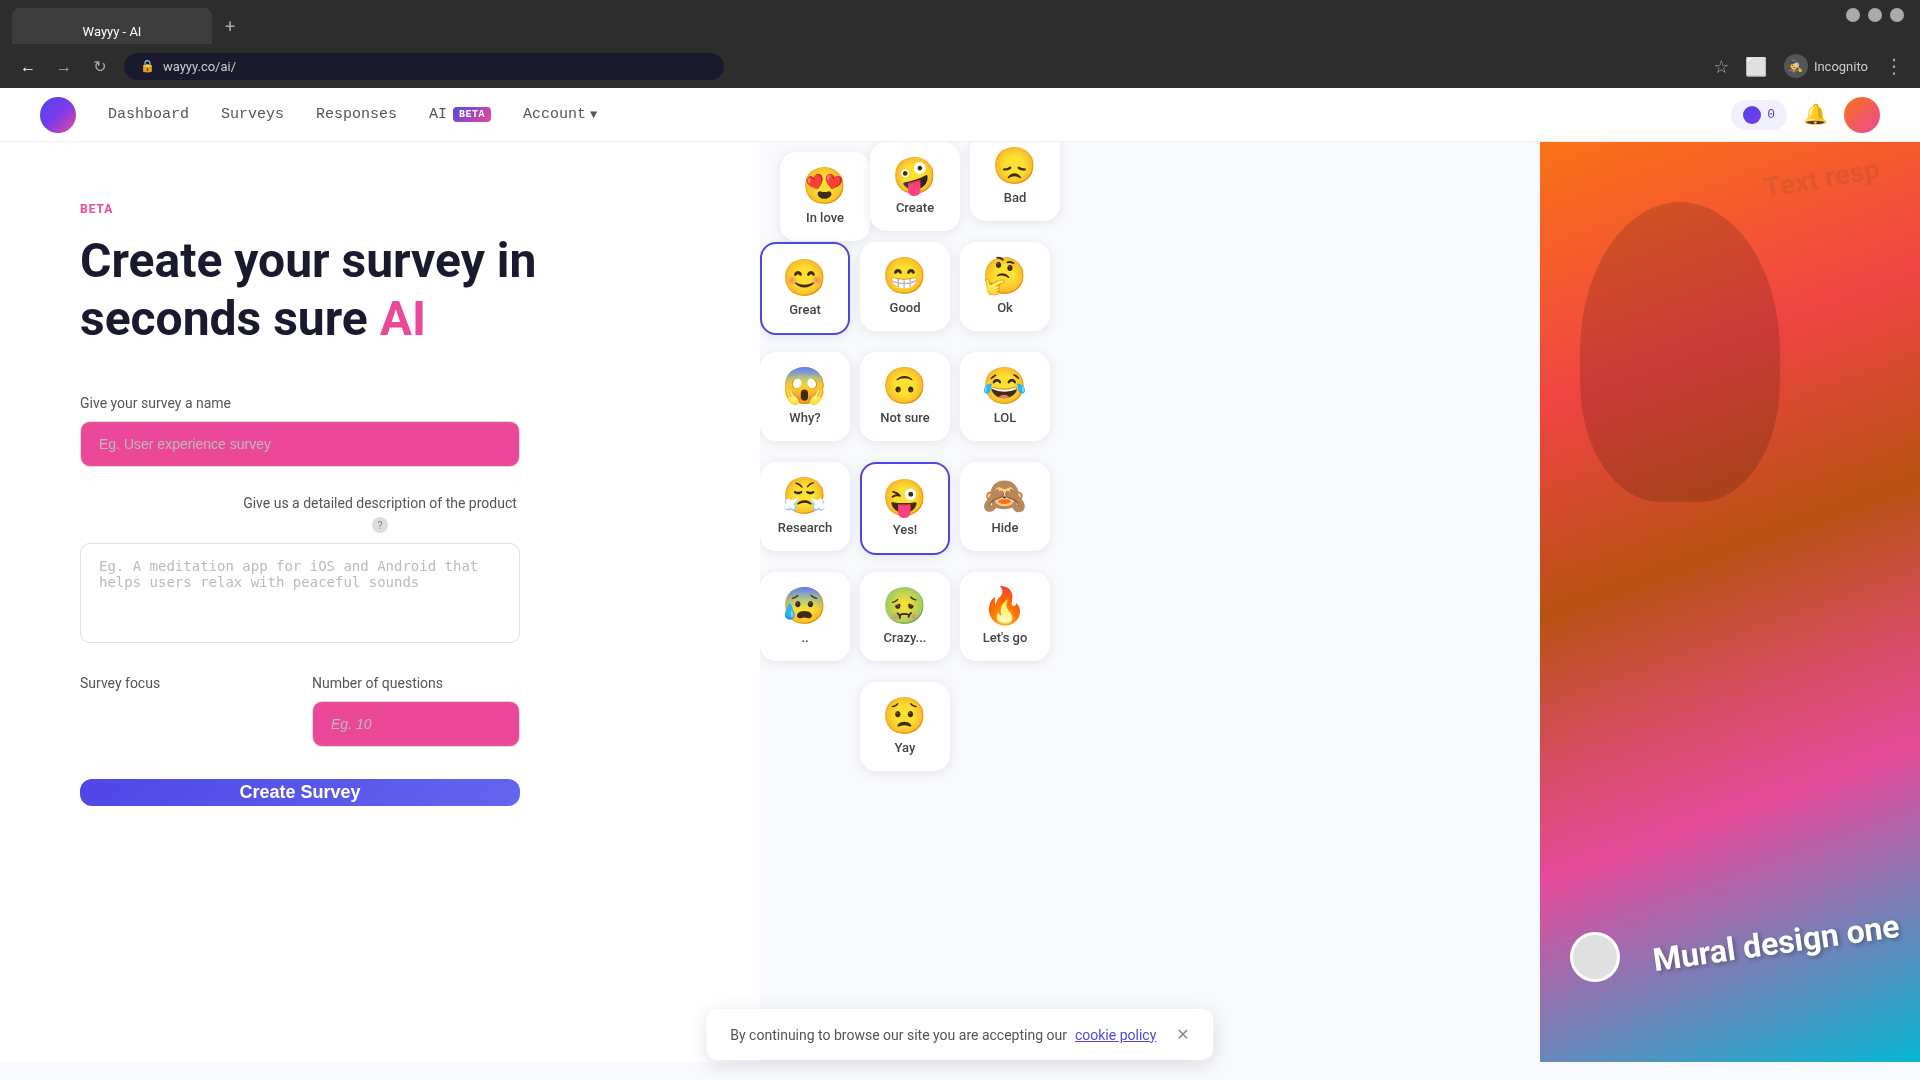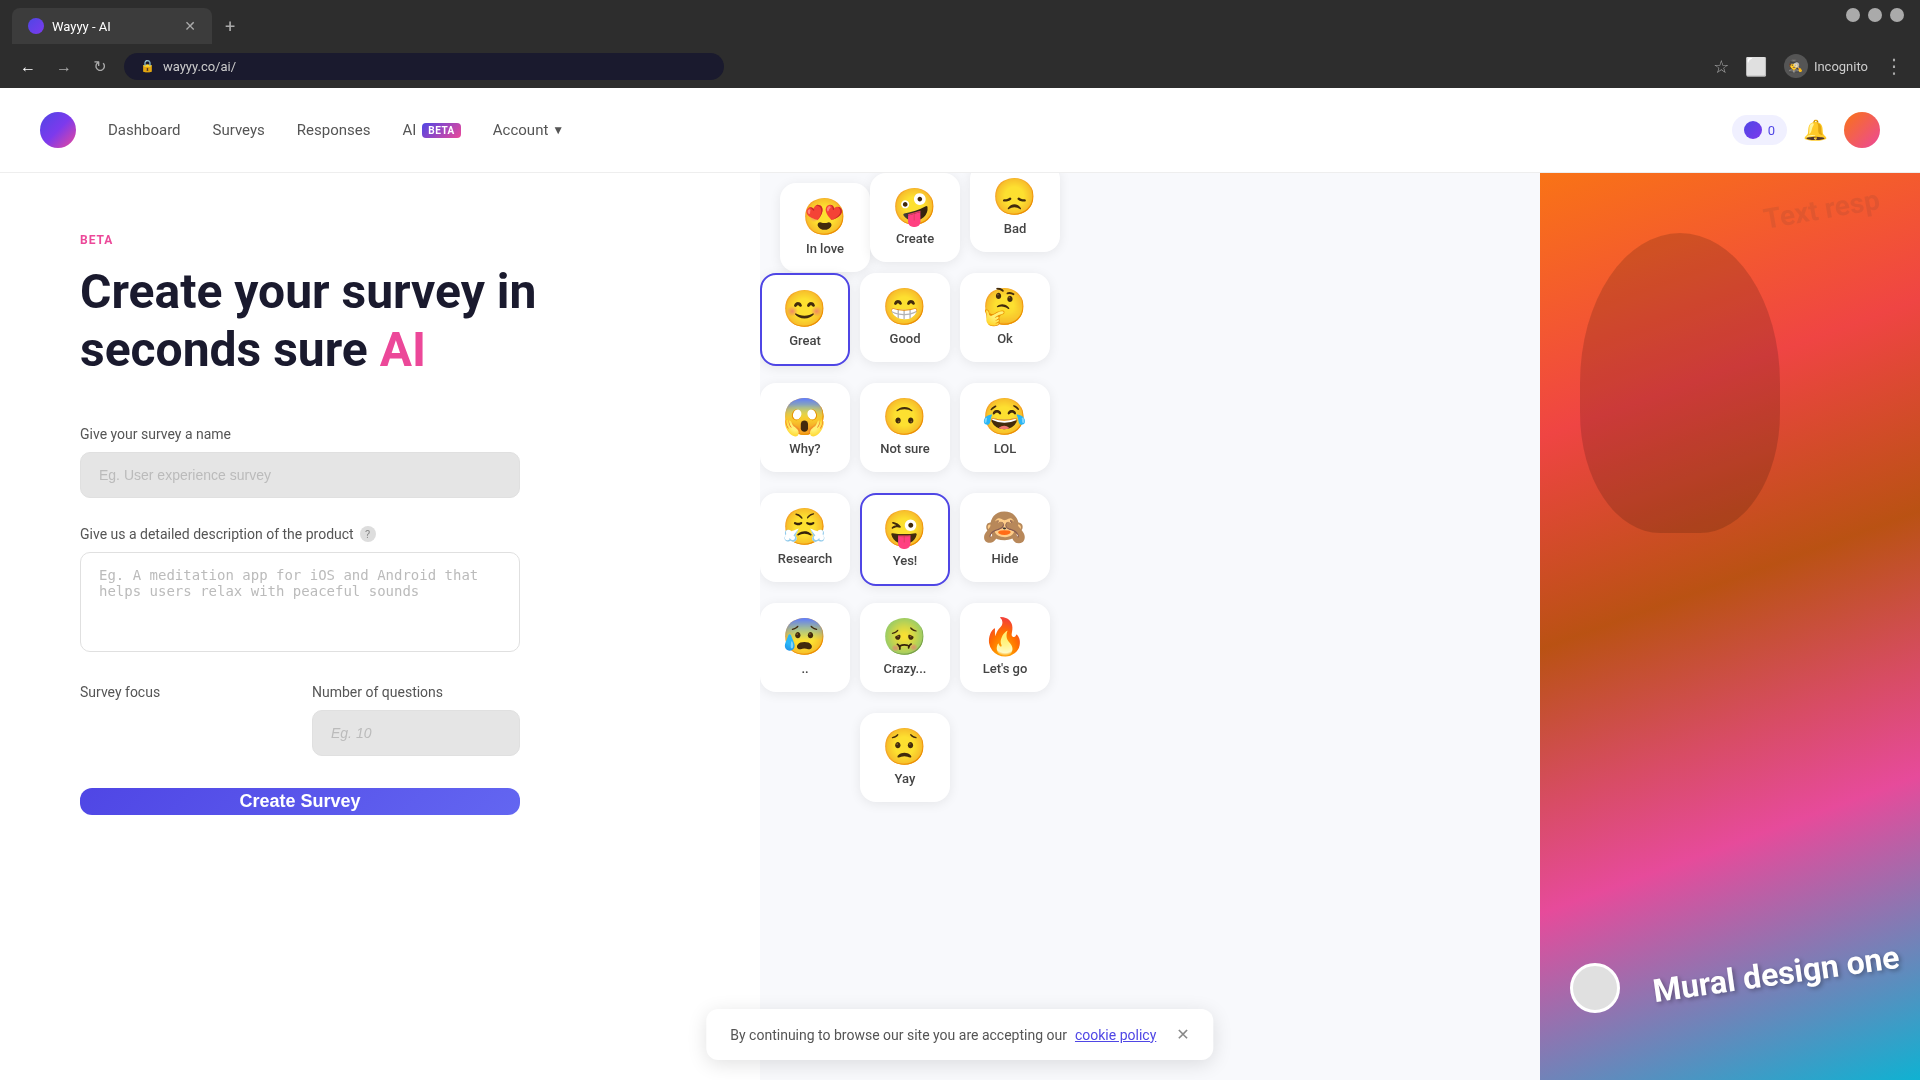--- a/index.html
+++ b/index.html
@@ -31,20 +31,21 @@
       background: #3c3c3c;
       border-radius: 8px 8px 0 0;
       padding: 8px 16px;
       display: flex;
       align-items: center;
       gap: 8px;
       color: #fff;
       font-size: 13px;
       min-width: 200px;
       height: 36px;
+      flex-direction: column;
     }
     .tab-favicon {
       width: 16px;
       height: 16px;
       border-radius: 50%;
       background: linear-gradient(135deg, #4f46e5, #7c3aed);
     }
     .tab-close {
       margin-left: auto;
       color: #aaa;
@@ -112,27 +113,28 @@
       background: #555;
       display: flex;
       align-items: center;
       justify-content: center;
       font-size: 12px;
     }
 
     
     .app-nav {
       background: #fff;
-      height: 85px;
+      height: 54px;
       display: flex;
       align-items: center;
       padding: 0 40px;
       border-bottom: 1px solid #eee;
       position: relative;
       z-index: 10;
+      font-family: Liberation Mono, monospace;
     }
     .logo {
       width: 36px;
       height: 36px;
       border-radius: 50%;
       background: linear-gradient(135deg, #4f46e5, #7c3aed, #ec4899);
       margin-right: 32px;
     }
     .nav-links {
       display: flex;
@@ -245,21 +247,21 @@
       margin-bottom: 10px;
     }
     .form-input {
       width: 100%;
       max-width: 440px;
       border: 1.5px solid #e0e0e0;
       border-radius: 10px;
       padding: 14px 18px;
       font-size: 14px;
       color: #333;
-      background: #e5e5e5;
+      background: #ec4899;
       outline: none;
       margin-bottom: 28px;
     }
     .form-input::placeholder { color: #bbb; }
     .form-textarea {
       width: 100%;
       max-width: 440px;
       border: 1.5px solid #e0e0e0;
       border-radius: 10px;
       padding: 14px 18px;
@@ -270,20 +272,21 @@
       resize: none;
       height: 100px;
       margin-bottom: 28px;
     }
     .form-textarea::placeholder { color: #bbb; }
     .description-label {
       display: flex;
       align-items: center;
       gap: 6px;
       margin-bottom: 10px;
+      flex-direction: column;
     }
     .help-icon {
       width: 16px;
       height: 16px;
       border-radius: 50%;
       background: #ddd;
       display: flex;
       align-items: center;
       justify-content: center;
       font-size: 11px;

